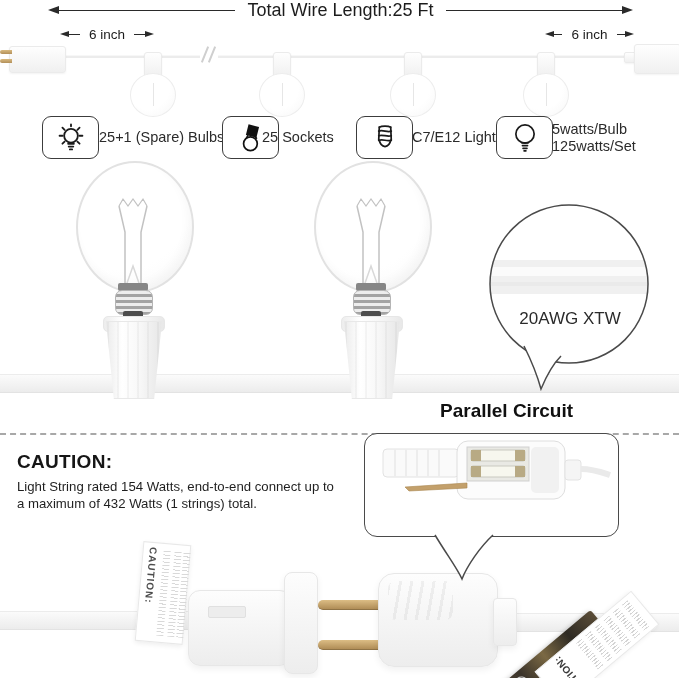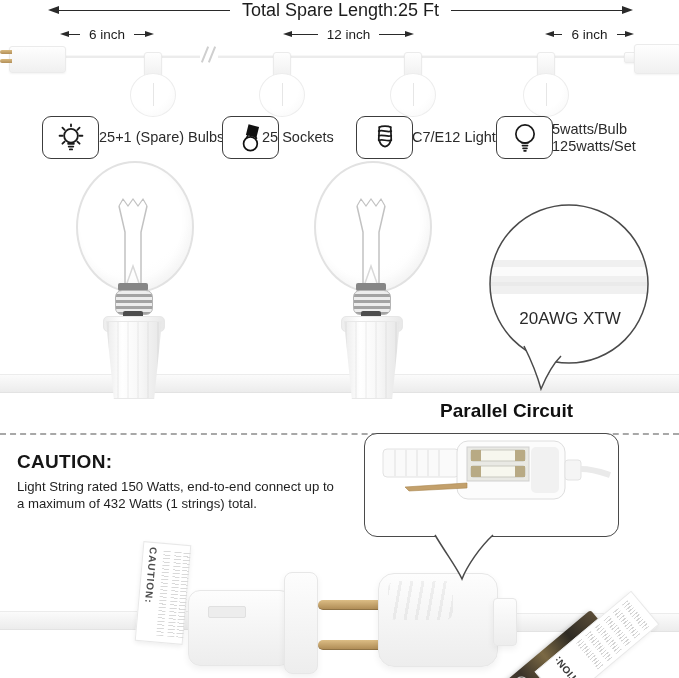--- a/index.html
+++ b/index.html
@@ -87,36 +87,29 @@
   .rtag-flip{position:absolute;transform:rotate(180deg);font-size:10px;font-weight:800;color:#3c3c3c;letter-spacing:0.5px;}
 </style>
 </head>
 <body>
 
 <div id="stage">
 
   <div class="dim" style="left:48px;top:2px;width:585px">
     <span class="ah ah-l"></span>
     <span class="dline"></span>
-    <span class="dlbl total">Total Spare Length:25 Ft</span>
+    <span class="dlbl total">Total Wire Length:25 Ft</span>
     <span class="dline"></span>
     <span class="ah ah-r"></span>
   </div>
 
   <div class="dim sm" style="left:60px;top:26px;width:94px">
     <span class="ah ah-l"></span>
       <span class="dline"></span>
     <span class="dlbl">6 inch</span>
-    <span class="dline"></span>
-      <span class="ah ah-r"></span>
-  </div>
-  <div class="dim sm" style="left:283px;top:26px;width:131px">
-    <span class="ah ah-l"></span>
-      <span class="dline"></span>
-    <span class="dlbl">12 inch</span>
     <span class="dline"></span>
       <span class="ah ah-r"></span>
   </div>
   <div class="dim sm" style="left:545px;top:26px;width:89px">
     <span class="ah ah-l"></span>
       <span class="dline"></span>
     <span class="dlbl">6 inch</span>
     <span class="dline"></span>
       <span class="ah ah-r"></span>
   </div>
@@ -246,21 +239,21 @@
     <circle cx="89" cy="86" r="79" fill="none" stroke="#4a4a4a" stroke-width="1.5"></circle>
     <path d="M44,148 C54,168 58,180 61,191 C66,179 73,166 81,158" fill="#ffffff" stroke="#4a4a4a" stroke-width="1.5"></path>
     <text x="90" y="126" text-anchor="middle" font-size="17" fill="#2b2b2b">20AWG XTW</text>
   </svg>
 
   <div class="pc-title" style="left:440px;top:400px">Parallel Circuit</div>
 
   <div class="divider" style="top:433px"></div>
 
   <div class="c-title" style="left:17px;top:451px">CAUTION:</div>
-  <div class="c-line" style="left:17px;top:479px">Light String rated 150 Watts, end-to-end connect up to</div>
+  <div class="c-line" style="left:17px;top:479px">Light String rated 154 Watts, end-to-end connect up to</div>
   <div class="c-line" style="left:17px;top:496px">a maximum of 432 Watts  (1 strings) total.</div>
 
   <div class="ph-wire" style="left:0;top:611px;width:192px"></div>
   <div class="ph-wire" style="left:512px;top:613px;width:167px"></div>
 
   <div class="tag" style="left:139px;top:543px;width:46px;height:98px;transform:rotate(5deg)">
     <span class="vtext">CAUTION:</span>
     <span class="fineprint-v" style="left:20px"></span>
     <span class="fineprint-v" style="left:31px"></span>
     <span class="fineprint-v" style="left:40px"></span>

